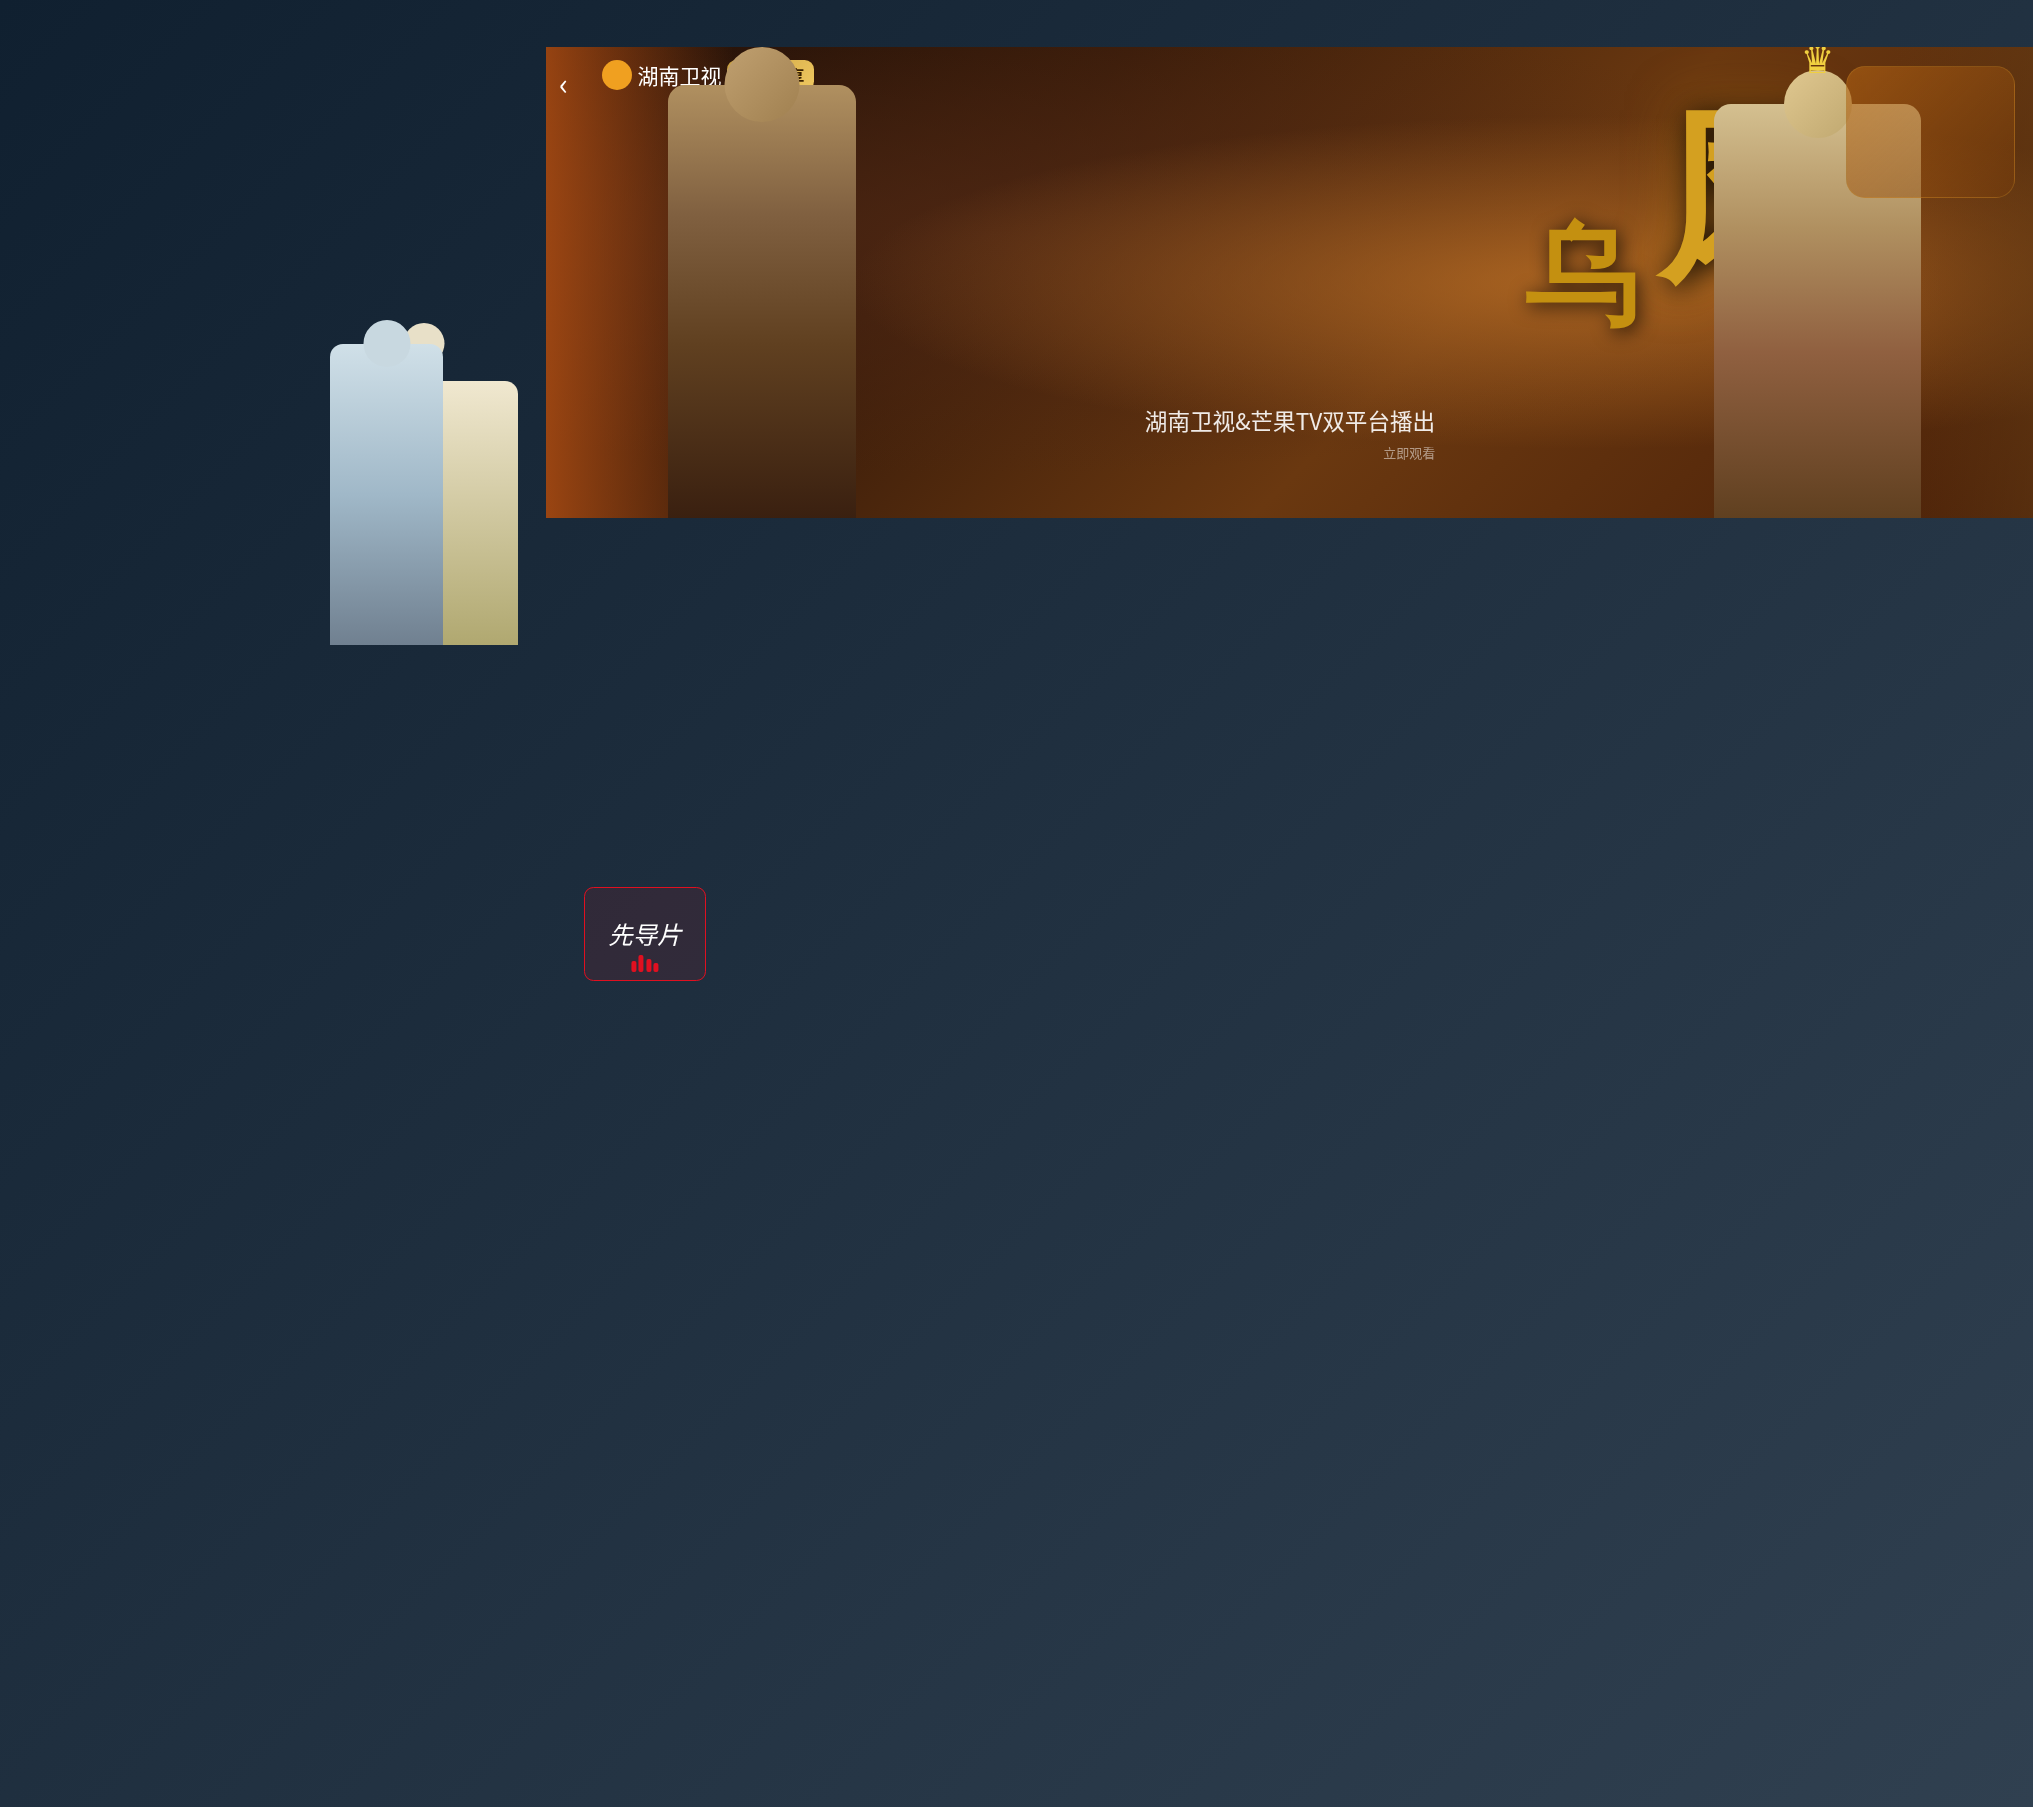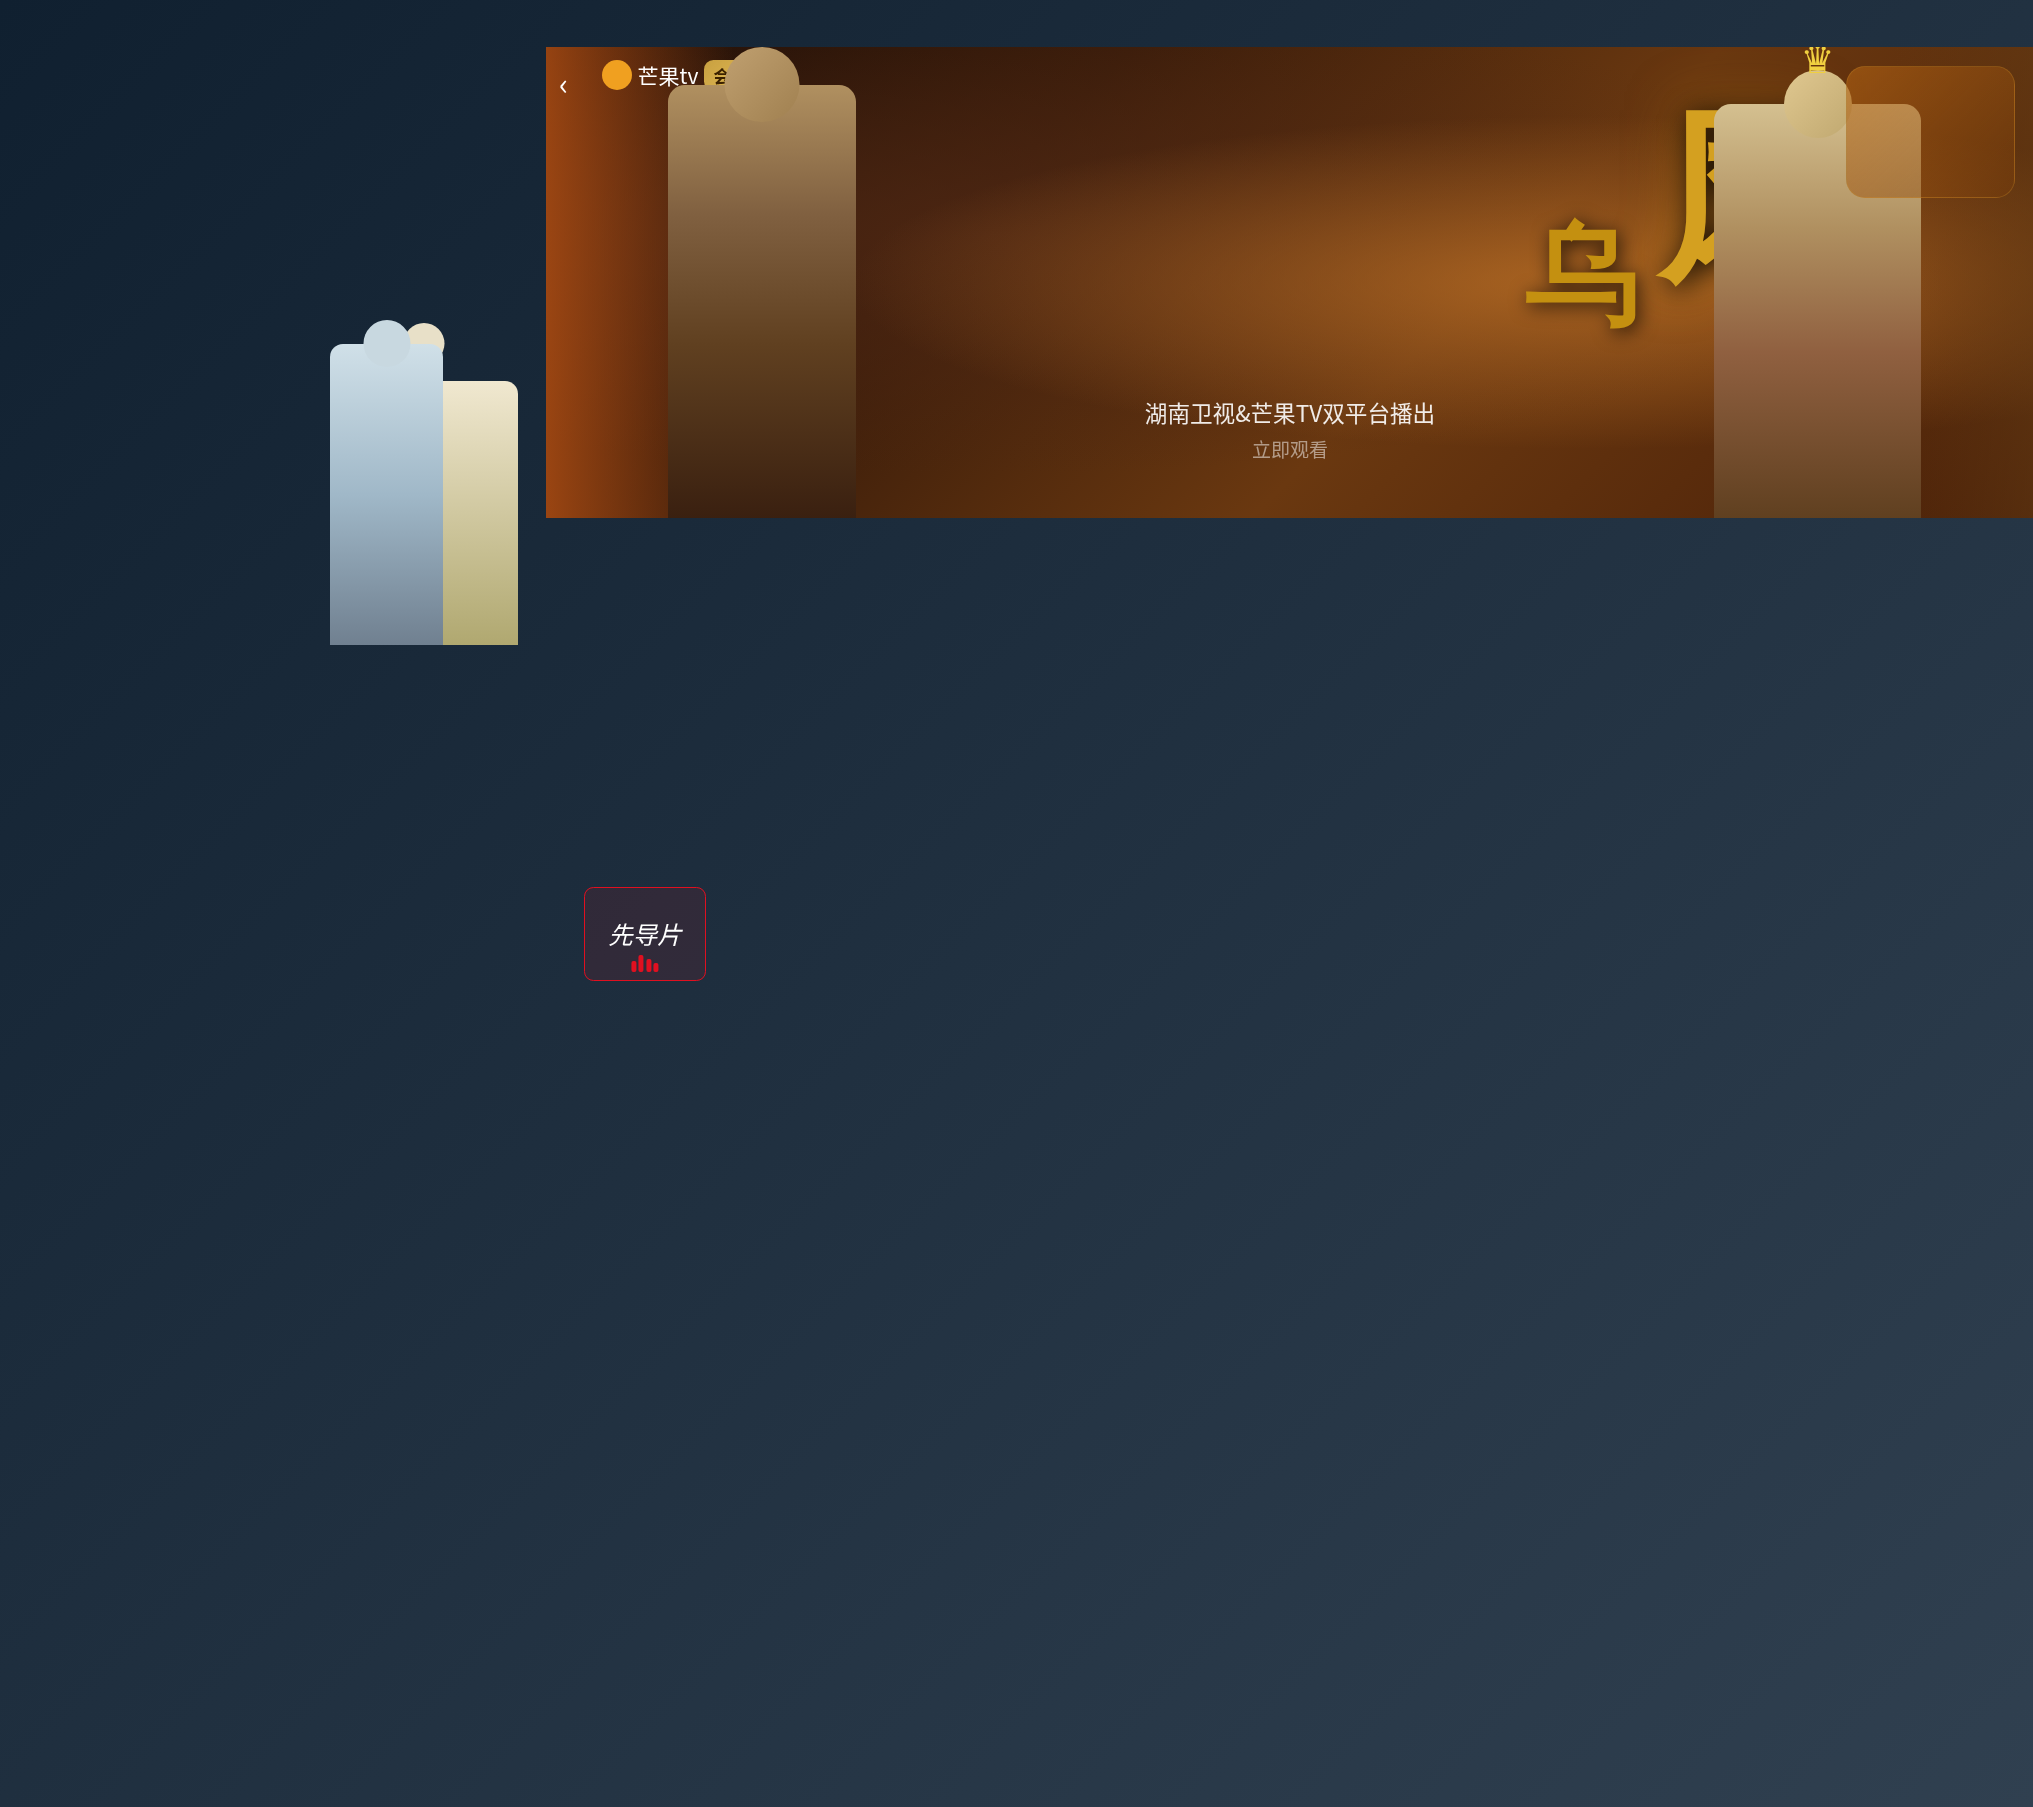--- a/index.html
+++ b/index.html
@@ -801,21 +801,21 @@
 
   <div class="hero-video">
     <div class="hero-video-bg"></div>
     <div class="flames-left"></div>
     <div class="flames-right"></div>
 
     <div class="hero-back-btn">‹</div>
 
     <div class="mango-logo">
       <div class="mango-logo-icon"></div>
-      <span class="mango-logo-text">芒果tv</span>
+      <span class="mango-logo-text">湖南卫视</span>
       <span class="vip-badge">会员尊享</span>
     </div>
 
     <div style="position:absolute;top:56px;right:188px;color:#d4a020;font-size:188px;font-weight:900;text-shadow:3.8px 3.8px 28px rgba(0,0,0,0.9),0 0 56px rgba(200,140,20,0.5);font-family:serif;line-height:1;">凤</div>
 
     <div style="position:absolute;top:151px;right:395px;color:#c49010;font-size:113px;font-weight:900;text-shadow:2.8px 2.8px 19px rgba(0,0,0,0.8);font-family:serif;">乌</div>
 
     <div style="position:absolute;left:75px;bottom:0;width:282px;height:433px;">
       <div style="width:188px;height:433px;background:linear-gradient(180deg,#b09060 0%,#806040 30%,#604020 60%,#3a2010 100%);border-radius:17px 17px 0 0;position:relative;left:47px;">
         <div style="width:75px;height:75px;background:linear-gradient(135deg,#c0a070,#a08050);border-radius:50%;position:absolute;top:-38px;left:50%;transform:translateX(-50%);"></div>
@@ -829,21 +829,21 @@
         <div style="position:absolute;top:-75px;left:50%;transform:translateX(-50%);color:#f0d040;font-size:38px;">♛</div>
       </div>
     </div>
 
     <div style="position:absolute;top:19px;right:19px;width:169px;height:132px;">
       <div style="width:100%;height:100%;background:linear-gradient(135deg,rgba(180,100,20,0.6),rgba(120,60,10,0.4));border-radius:19px;border:0.9px solid rgba(200,140,40,0.3);"></div>
     </div>
 
     <div style="position:absolute;bottom:56px;left:50%;transform:translateX(-50%);text-align:center;">
       <div style="color:rgba(255,255,255,0.9);font-size:22.6px;">湖南卫视&amp;芒果TV双平台播出</div>
-      <div style="color:rgba(255,255,255,0.5);font-size:19px;margin-top:5.6px;">立即观看</div>
+      <div style="color:rgba(255,255,255,0.5);font-size:13px;margin-top:5.6px;text-align:right;">立即观看</div>
     </div>
   </div>
 
   <div class="detail-section">
     <div class="detail-header">
       <span class="detail-title">与凤行</span>
       <div class="detail-intro">
         <span>简介</span>
         <span> ›</span>
       </div>

